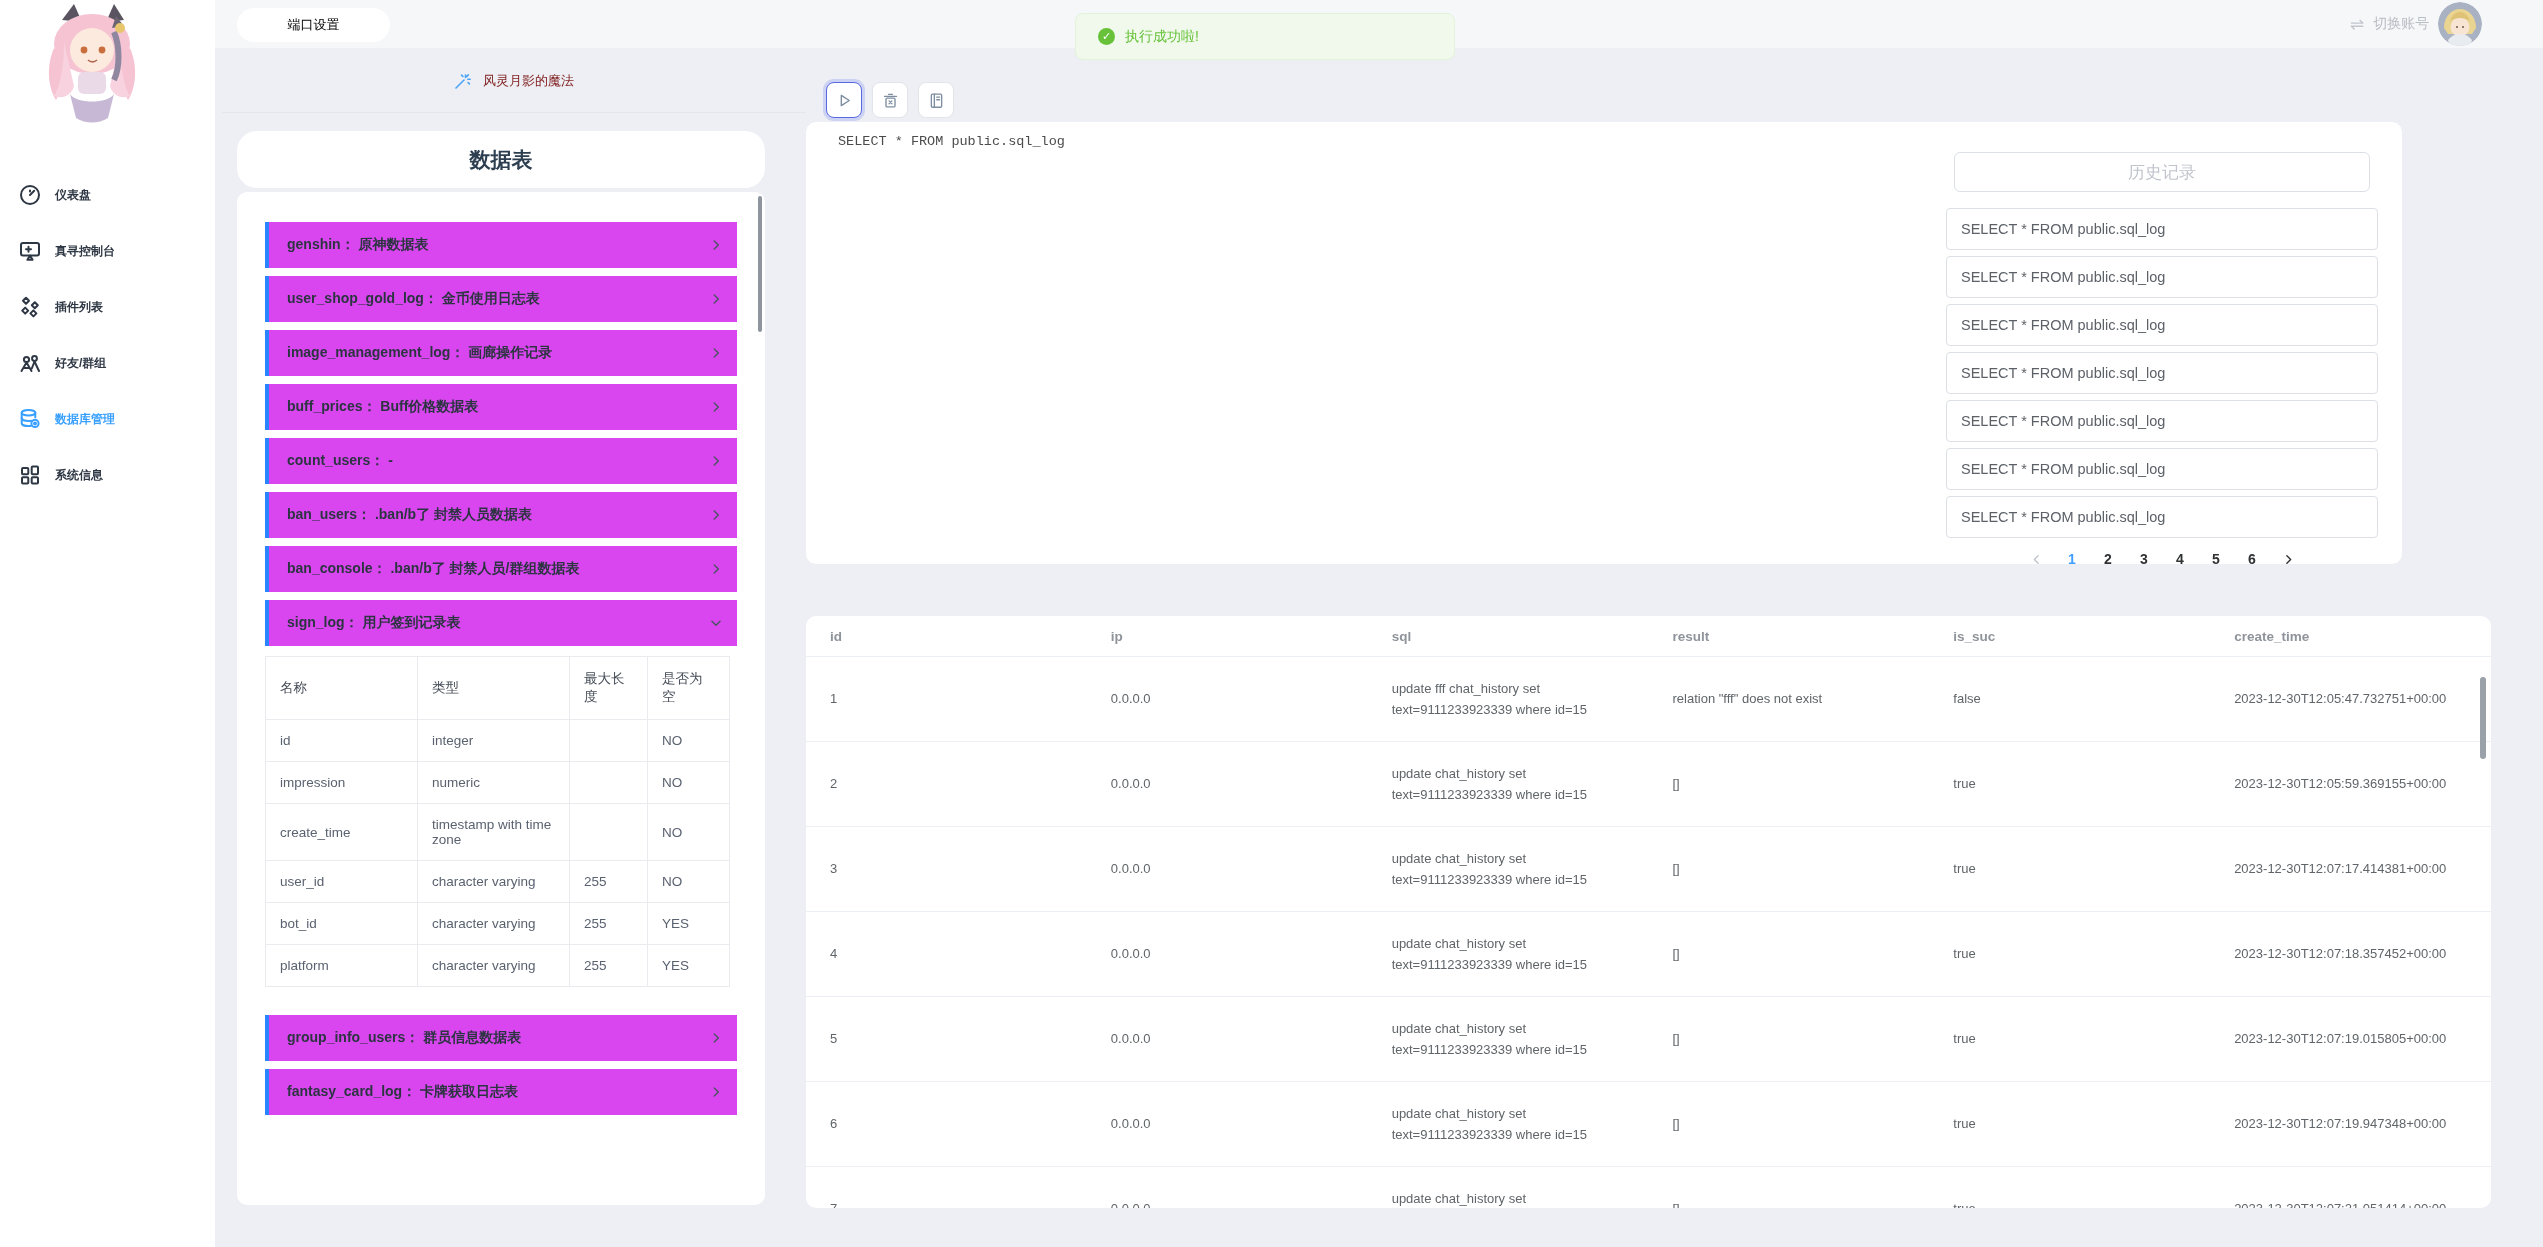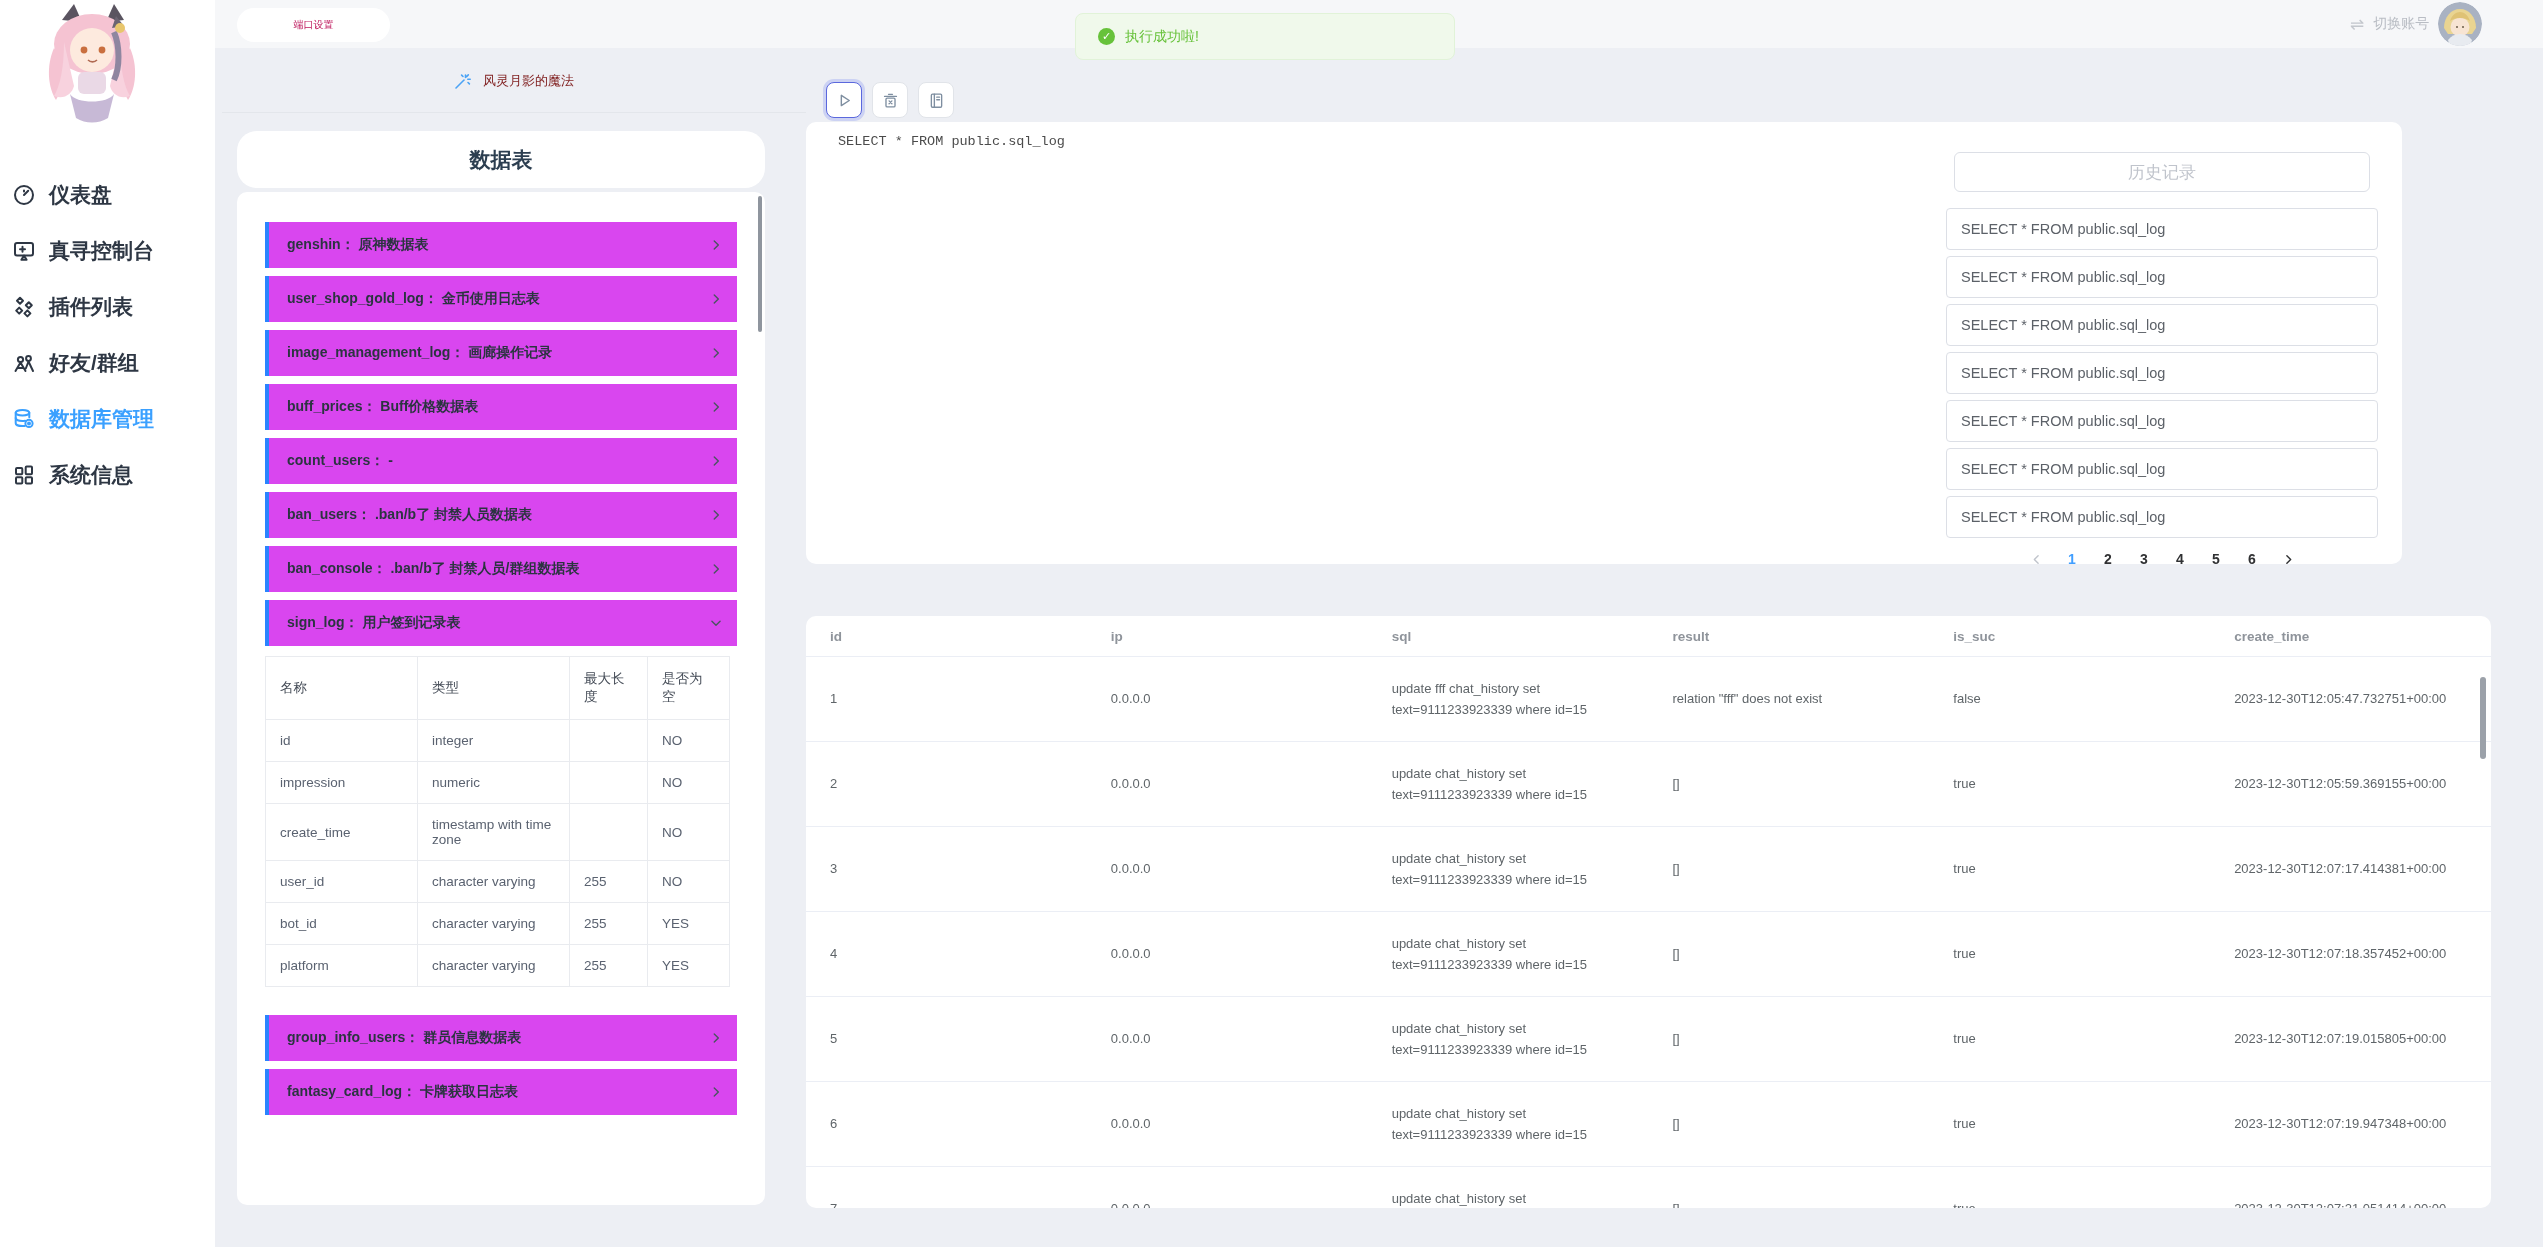--- a/index.html
+++ b/index.html
@@ -3,38 +3,38 @@
 <meta charset="utf-8">
 <style>
   html,body{margin:0;padding:0;background:#edeff4;}
   .page{position:relative;width:2543px;height:1247px;background:#edeff4;overflow:hidden;
         font-family:"Liberation Sans",sans-serif;}
   svg{display:block;}
 
   
   .topstrip{position:absolute;left:0;top:0;width:2543px;height:48px;background:#f6f7f9;}
   .port-btn{position:absolute;left:237px;top:8px;width:153px;height:34px;background:#fff;border:none;
-            border-radius:17px;color:#be185d;font-size:10px;font-family:inherit;cursor:pointer;}
+            border-radius:17px;color:#000000;font-size:13px;font-family:inherit;cursor:pointer;}
   .toast{position:absolute;left:1075px;top:13px;width:380px;height:47px;background:#f0f9eb;
          border:1px solid #e1f3d8;border-radius:8px;display:flex;align-items:center;gap:10px;
          padding-left:22px;box-sizing:border-box;z-index:9;}
   .toast-check{width:17px;height:17px;border-radius:50%;background:#67c23a;color:#fff;display:flex;
                align-items:center;justify-content:center;font-size:11px;flex:none;}
   .toast-text{color:#67c23a;font-size:14px;}
   .account{position:absolute;left:2350px;top:0;height:48px;display:flex;align-items:center;gap:9px;
            color:#b9bdc4;font-size:14px;cursor:pointer;}
   .switch-glyph{font-size:17px;color:#c3c7cd;}
   .avatar{width:44px;height:44px;border-radius:50%;overflow:hidden;flex:none;}
 
   
   .sidebar{position:absolute;left:0;top:0;bottom:0;width:215px;background:#fff;z-index:2;}
   .logo{position:absolute;left:28px;top:2px;}
   .nav{position:absolute;top:175px;left:0;right:0;}
-  .nav-item{height:40px;margin-bottom:16px;display:flex;align-items:center;gap:13px;padding-left:12px;
-            font-size:21px;font-weight:700;color:#2e3744;cursor:pointer;}
+  .nav-item{height:40px;margin-bottom:16px;display:flex;align-items:center;gap:13px;padding-left:18px;
+            font-size:12px;font-weight:700;color:#2e3744;cursor:pointer;}
   .nav-item svg{stroke:#2e3744;}
   .nav-item.is-active{color:#3aa0ff;}
   .nav-item.is-active svg{stroke:#3aa0ff;}
 
   
   .magic{position:absolute;left:222px;top:72px;width:584px;display:flex;align-items:center;
          justify-content:center;gap:12px;color:#7f1d1d;font-size:13px;}
   .divider{position:absolute;left:222px;top:112px;width:584px;height:1px;background:#e3e6eb;}
   .title-card{position:absolute;left:237px;top:131px;width:528px;height:57px;background:#fff;
               border-radius:20px;display:flex;align-items:center;justify-content:center;

